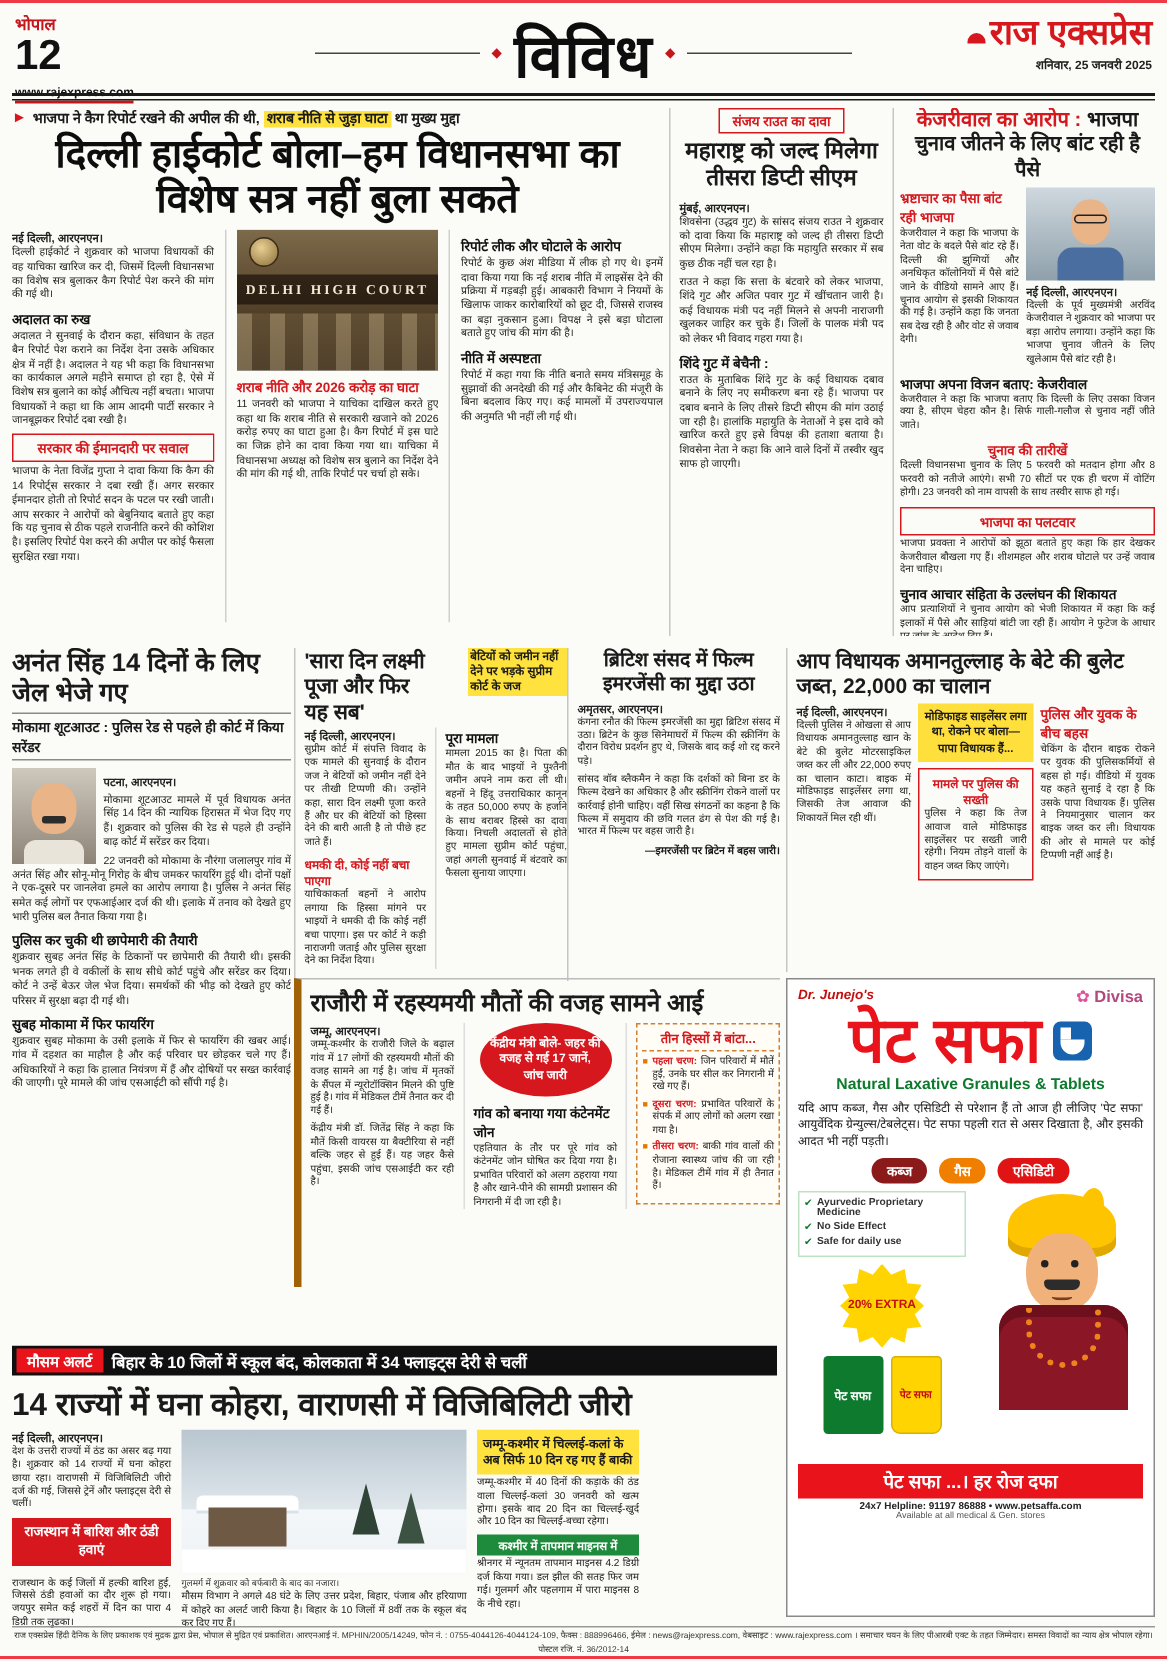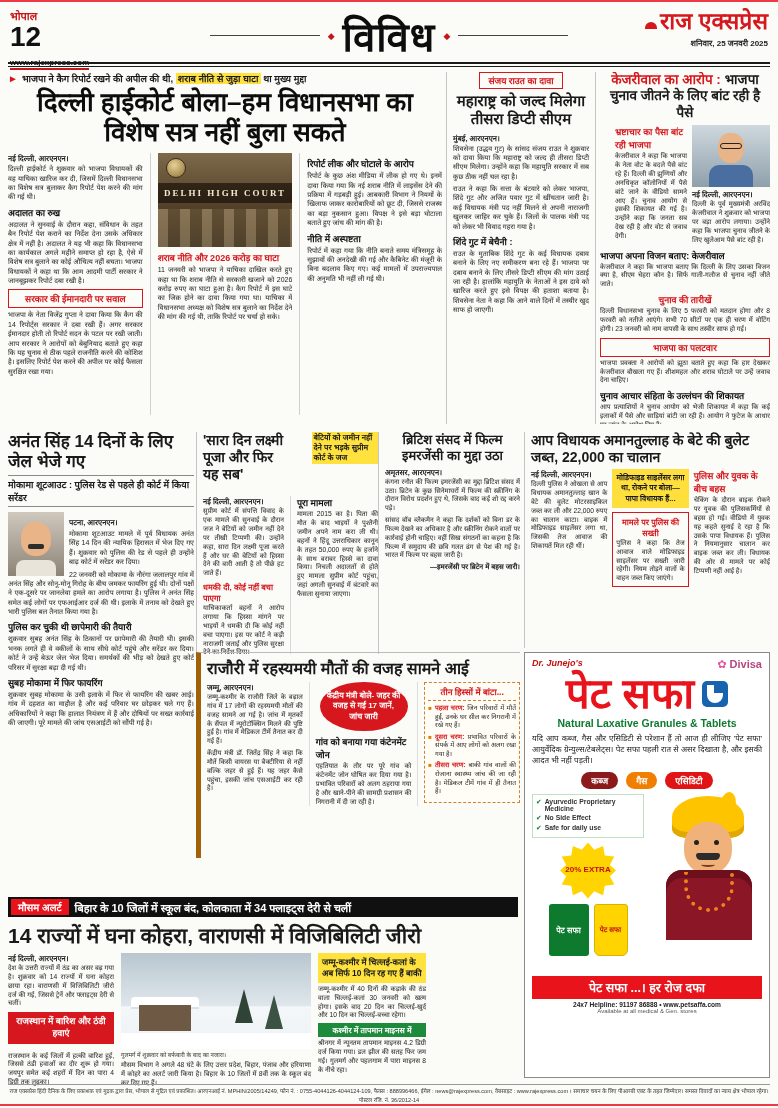--- a/index.html
+++ b/index.html
@@ -59,41 +59,41 @@
 
   
   #raut { left:446px; top:72px; width:150px; height:352px; border-left:1px solid #c5c5c5; border-right:1px solid #c5c5c5; padding:0 6px; }
   .tagbox { display:block; width:max-content; max-width:100%; margin:0 auto 3px; border:1px solid #d6181e; color:#d6181e; font-weight:bold; font-size:9px; padding:1px 8px; text-align:center; }
   .raut-headline { font-size:15px; font-weight:800; line-height:1.22; text-align:center; margin-bottom:4px; }
 
   
   #kejri { left:600px; top:72px; width:170px; height:352px; }
   .kejri-headline { font-size:13.5px; font-weight:800; line-height:1.22; text-align:center; margin-bottom:4px; }
   .kejri-headline .red { color:#d6181e; }
-  .kejri-row { display:flex; gap:5px;margin-left:15px; }
+  .kejri-row { display:flex; gap:5px; }
   .kejri-left { width:48%; }
   .kejri-right { width:52%; }
   .kejri-photo { width:100%; height:62px; position:relative; background:linear-gradient(#cfd8de,#8fa0ab); margin-bottom:2px; overflow:hidden; }
   .face { position:absolute; border-radius:45%; background:#e8b488; }
   .kejri-photo .face { width:26px; height:30px; left:50%; top:8px; transform:translateX(-50%); }
   .kejri-photo .specs { position:absolute; top:18px; left:50%; transform:translateX(-50%); width:22px; height:6px; border:1.5px solid #222; border-radius:3px; background:transparent; }
   .kejri-photo .muffler { position:absolute; bottom:0; left:50%; transform:translateX(-50%); width:44px; height:22px; background:#4a6ea0; border-radius:10px 10px 0 0; }
   .redcenter { color:#d6181e; font-weight:bold; font-size:9px; text-align:center; margin:4px 0 1px; }
 
   
   #anant { left:8px; top:432px; width:186px; height:426px; }
   .anant-headline { font-size:17px; font-weight:800; line-height:1.18; }
   .strap { font-size:9.3px; font-weight:bold; border-top:1px solid #8a8a8a; border-bottom:1px solid #8a8a8a; padding:2px 0; margin:3px 0 4px; }
   .anant-photo { float:left; width:56px; height:64px; margin:1px 5px 2px 0; position:relative; background:linear-gradient(#cfc8bd,#8d8477); overflow:hidden; }
   .anant-photo .face { width:30px; height:34px; left:13px; top:10px; }
   .anant-photo .stache { position:absolute; top:32px; left:20px; width:16px; height:5px; background:#2c2c2c; border-radius:2px; }
   .anant-photo .shoulders { position:absolute; bottom:0; left:8px; width:40px; height:16px; background:#e9e4da; border-radius:8px 8px 0 0; }
 
   #laxmi { left:196px; top:432px; width:182px; height:222px; border-left:1px solid #c5c5c5; padding-left:6px; }
-  .laxmi-head { display:flex; gap:23px; margin-bottom:14px; }
+  .laxmi-head { display:flex; gap:23px; margin-bottom:3px; }
   .laxmi-headline { width:57%; font-size:14px; font-weight:800; line-height:1.2; }
   .sidelabel { width:43%; background:#ffe23e; font-size:7.8px; font-weight:bold; padding:1px; line-height:1.3; align-self:flex-start; }
   .twocol { display:flex; gap:6px; }
   .twocol > div { flex:1; }
   .twocol > div + div { border-left:1px solid #d8d8d8; padding-left:6px; }
   .inline-red { color:#d6181e; font-weight:bold; font-size:8px; margin:3px 0 1px; }
 
   #emerg { left:378px; top:432px; width:142px; height:222px; border-left:1px solid #c5c5c5; padding-left:6px; }
   .emerg-headline { font-size:13px; font-weight:800; line-height:1.22; text-align:center; margin-bottom:3px; }
   .quote { font-size:7px; font-weight:bold; text-align:right; margin-top:2px; }

